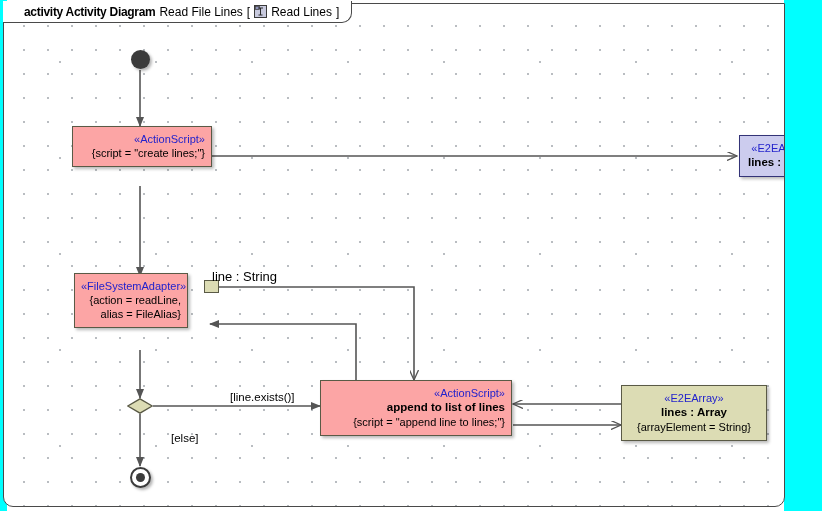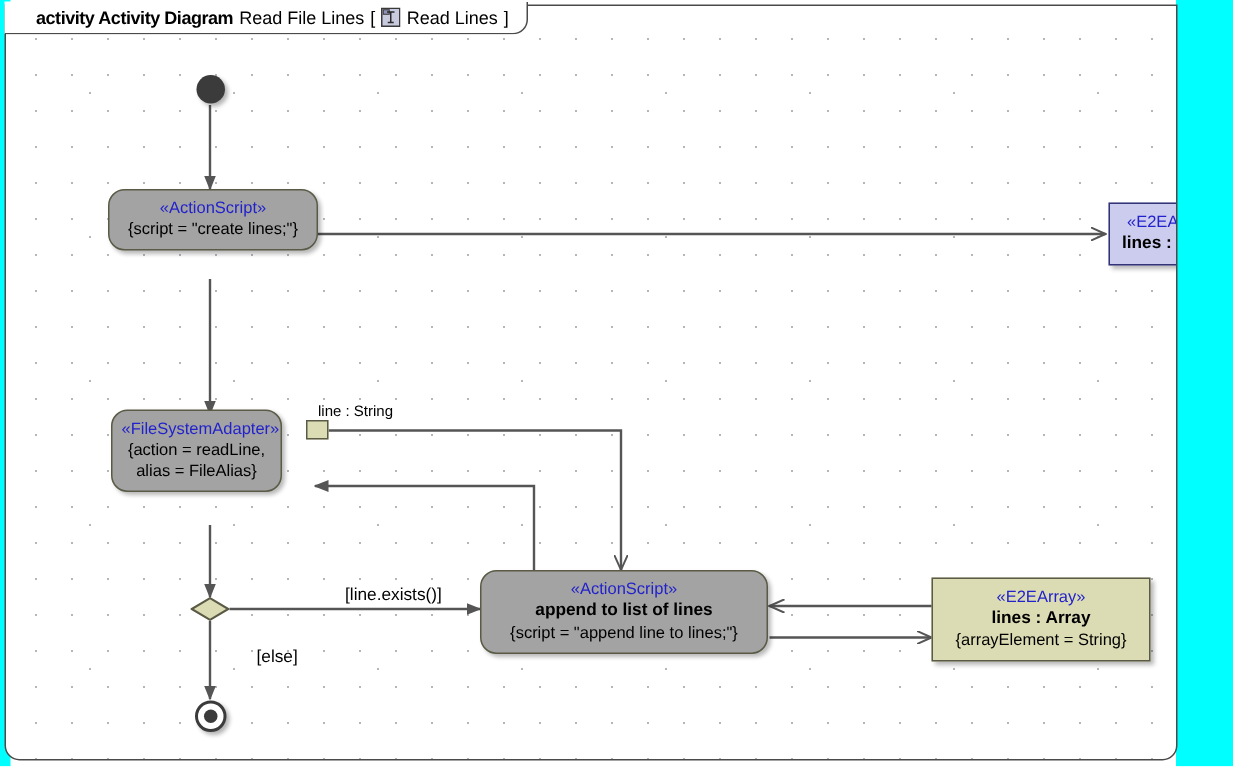--- a/index.html
+++ b/index.html
@@ -100,25 +100,26 @@
     vertical-align: middle;
   }
   
   .node {
     position: absolute;
     box-sizing: border-box;
     text-align: center;
     z-index: 4;
   }
   .act-node {
-    background: #a3a3a3;
+    background: #fca5a5;
     border: 1.5px solid #5a5a46;
-    border-radius: 11px;
+    border-radius: 0;
     box-shadow: 2px 2px 3px rgba(0,0,0,.28);
     padding: 5px 6px 6px 6px;
+    text-align: right;
   }
   .obj-node-beige {
     background: #dcdcb4;
     border: 1.5px solid #5a5a46;
     box-shadow: 2px 2px 3px rgba(0,0,0,.28);
     padding: 5px 6px 6px 6px;
   }
   .obj-node-lav {
     background: #ccccee;
     border: 1.5px solid #333377;
@@ -149,21 +150,21 @@
     position: absolute;
     width: 15px;
     height: 13px;
     background: #dcdcb4;
     border: 1.5px solid #5a5a46;
     box-sizing: border-box;
     z-index: 5;
   }
   .pin-label {
     position: absolute;
-    font-size: 10px;
+    font-size: 13px;
     color: #000;
     white-space: nowrap;
     z-index: 5;
   }
   
   .initial {
     position: absolute;
     width: 19px; height: 19px;
     border-radius: 50%;
     background: #3b3b3b;

